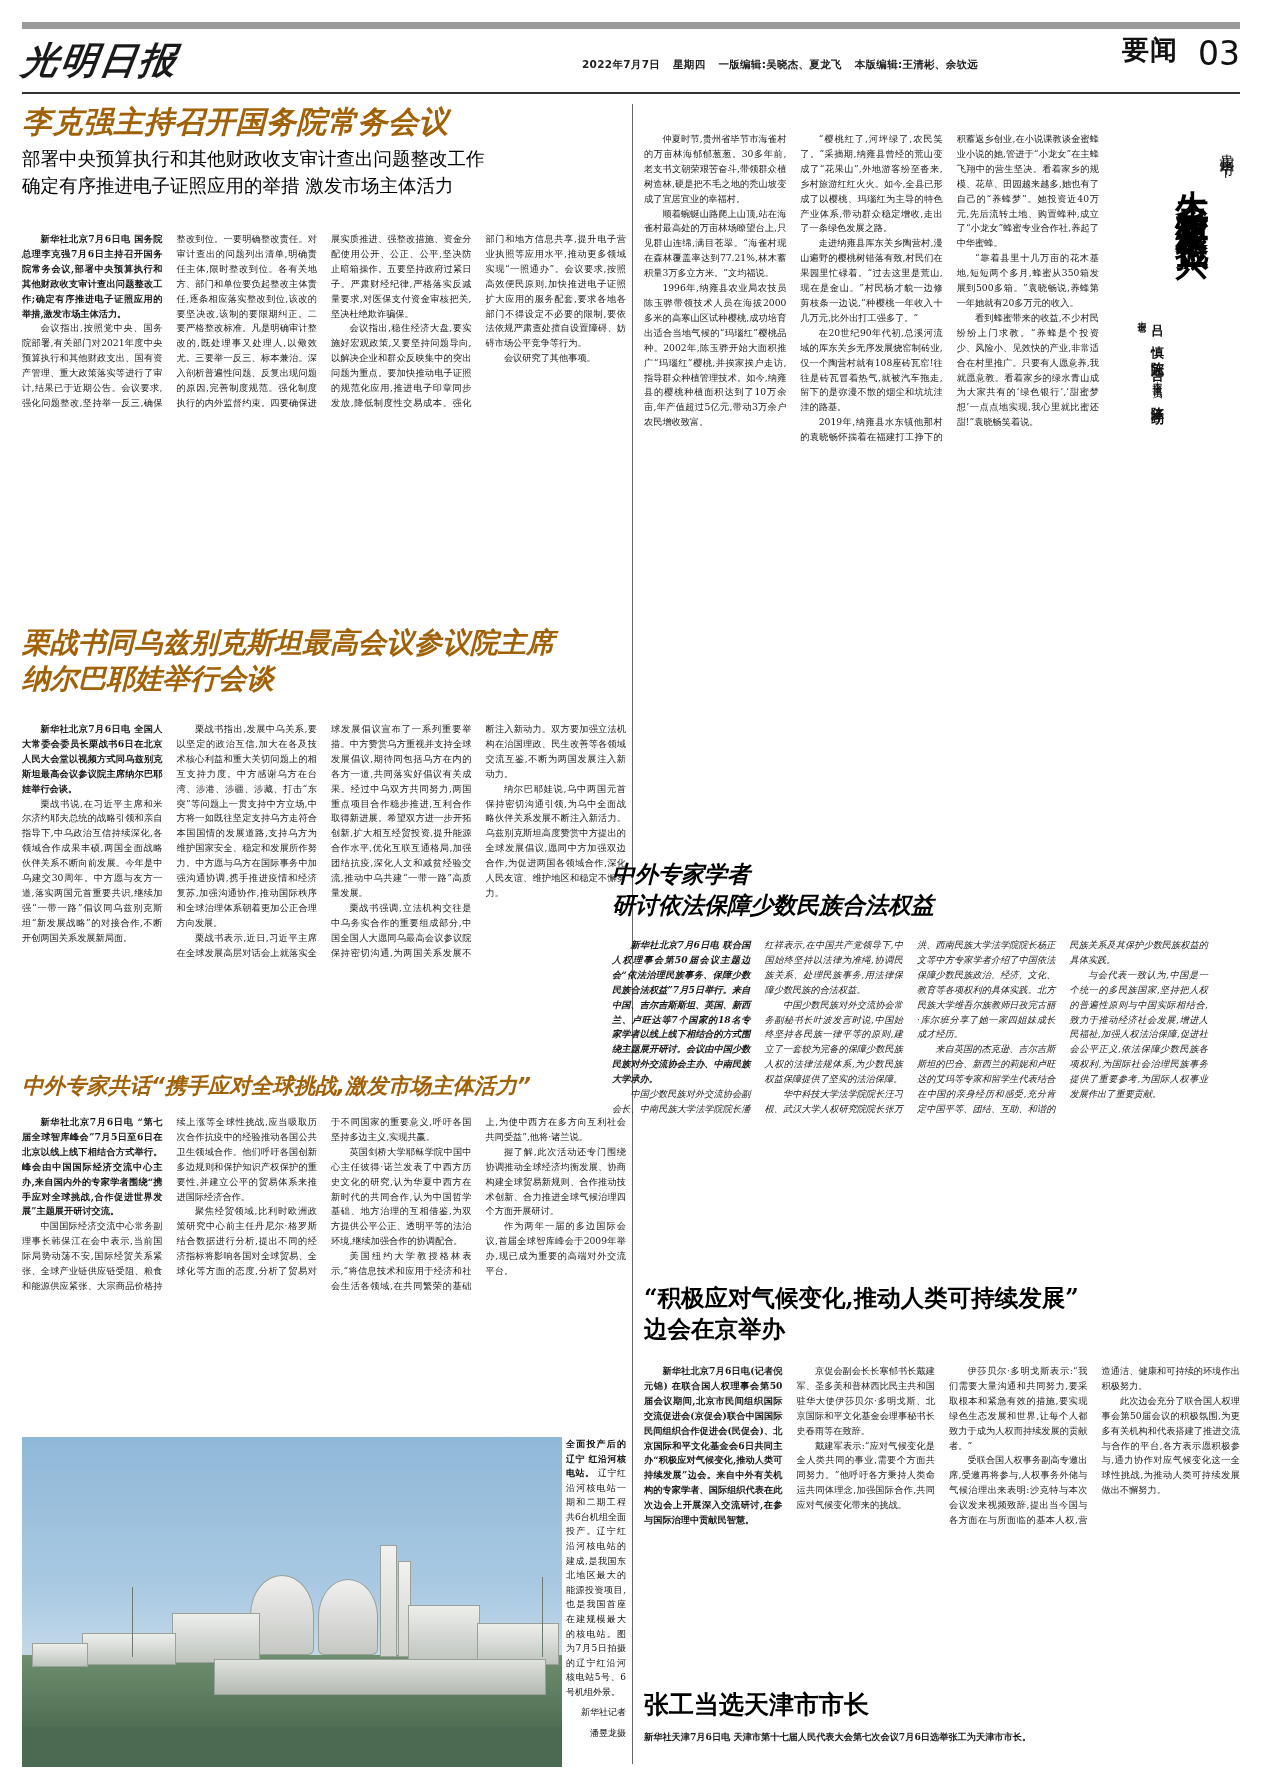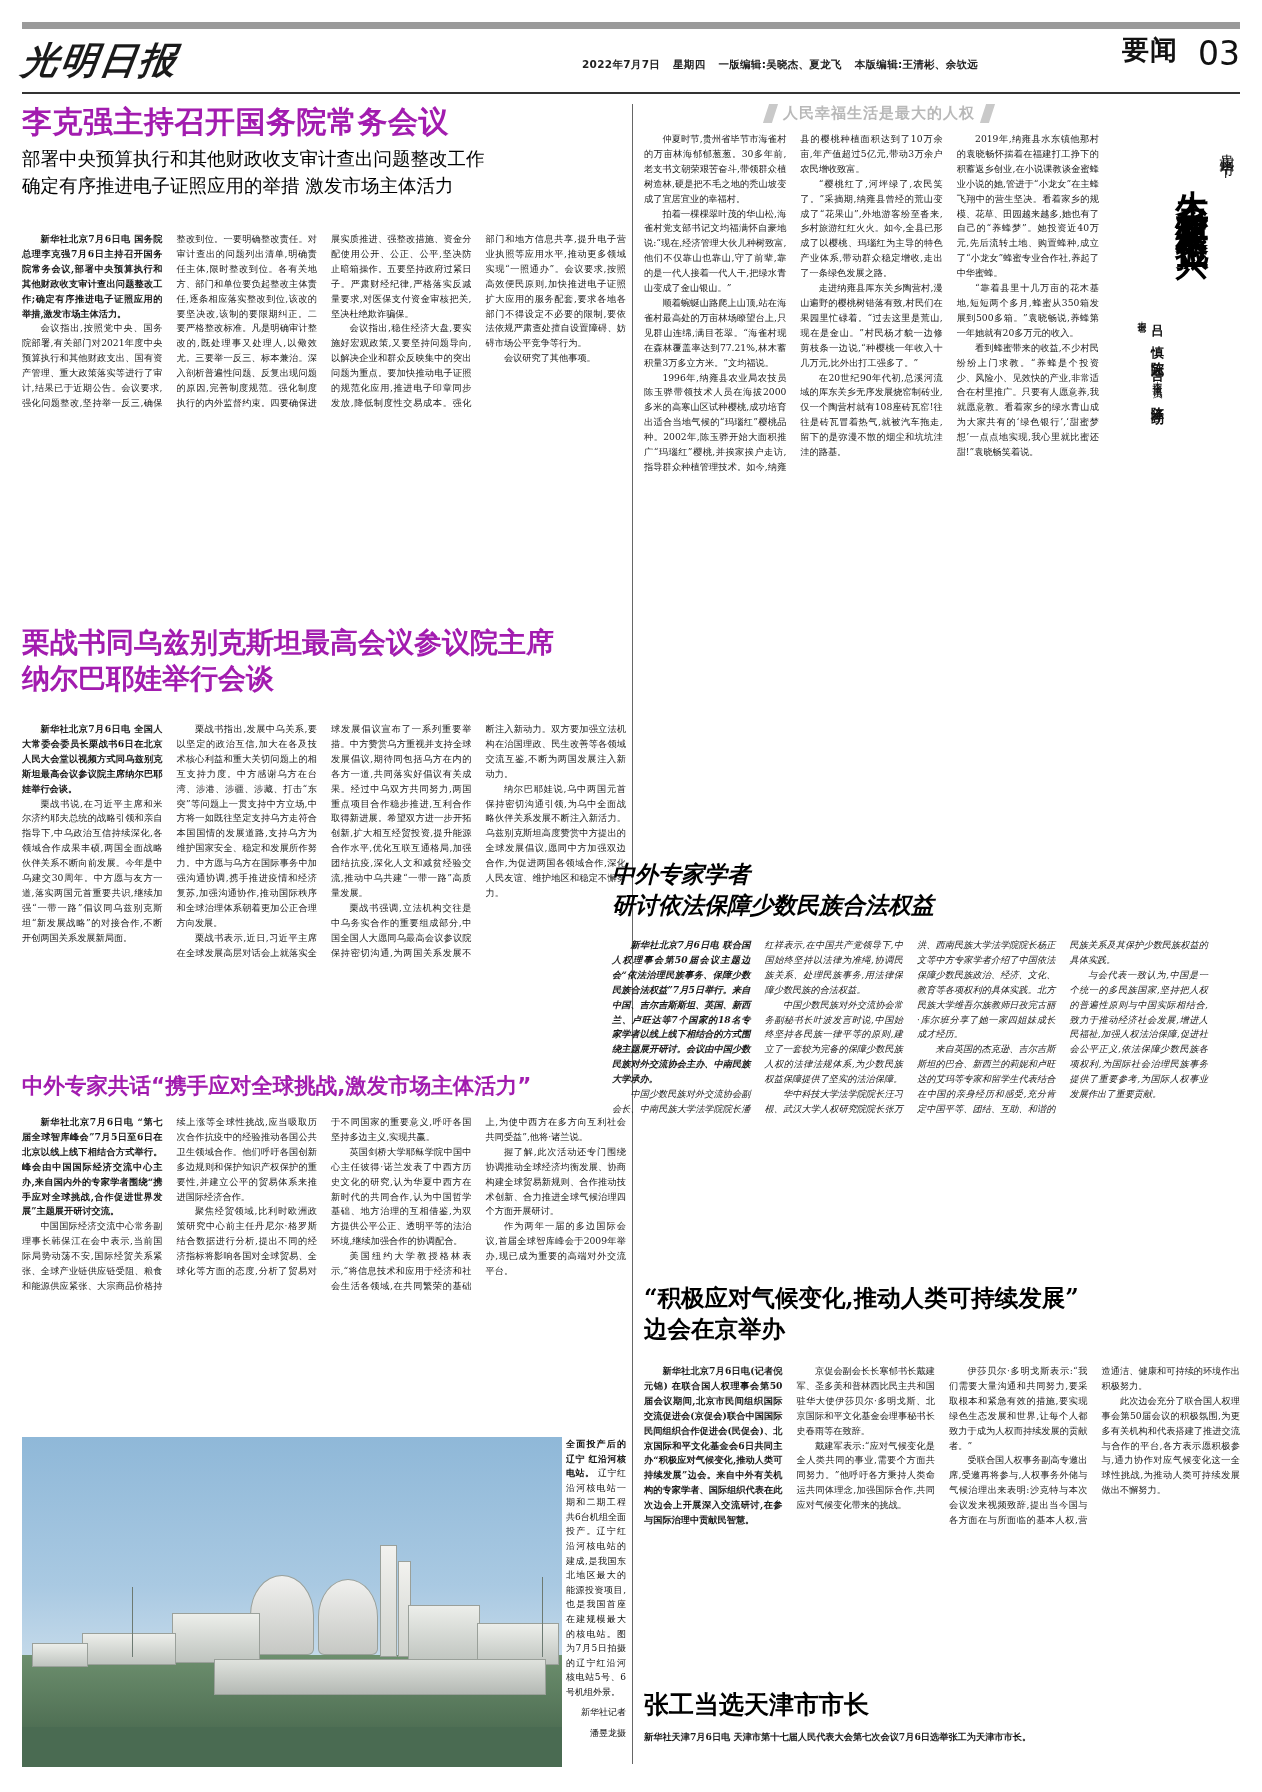--- a/index.html
+++ b/index.html
@@ -36,21 +36,21 @@
   .mast-pageno{
     position:absolute;right:0px;top:-2px;
     font-family:"DejaVu Sans","Liberation Sans",sans-serif;
     font-size:33px;font-weight:normal;color:#111;
   }
   .mast-rule{position:absolute;left:22px;top:92px;width:1218px;height:1.5px;background:#333;}
 
   
   .hl{
     font-family:"DejaVu Sans","Liberation Sans",sans-serif;
-    font-weight:bold;color:#a21caf;line-height:1.22;
+    font-weight:bold;color:#a16207;line-height:1.22;font-style:italic;
   }
   .hl-serif{
     font-family:"DejaVu Serif","Liberation Serif",serif;
     font-weight:bold;color:#000;line-height:1.2;
   }
   .sub{
     font-family:"DejaVu Sans","Liberation Sans",sans-serif;
     font-weight:normal;color:#000;line-height:1.3;
   }
   .col{
@@ -255,30 +255,24 @@
     <div class="ph-ground"></div>
   </div>
   <div class="ph-cap">
     <span class="capb">全面投产后的辽宁</span>
     <span class="capb">红沿河核电站。</span>
     <span>辽宁红沿河核电站一期和二期工程共6台机组全面投产。辽宁红沿河核电站的建成,是我国东北地区最大的能源投资项目,也是我国首座在建规模最大的核电站。图为7月5日拍摄的辽宁红沿河核电站5号、6号机组外景。</span>
     <span class="capsign">新华社记者</span>
     <span class="capsign">潘昱龙摄</span>
   </div>
 
-  <div id="banner">
-    <span class="bslash"></span>
-    <span class="btxt">人民幸福生活是最大的人权</span>
-    <span class="bslash"></span>
-  </div>
 
   <div id="feat">
     <div class="fcols col">
       <p>仲夏时节,贵州省毕节市海雀村的万亩林海郁郁葱葱。30多年前,老支书文朝荣艰苦奋斗,带领群众植树造林,硬是把不毛之地的秃山坡变成了宜居宜业的幸福村。</p>
-      <p>拍着一棵棵翠叶茂的华山松,海雀村党支部书记文均福满怀自豪地说:“现在,经济管理大伙儿种树致富,他们不仅靠山也靠山,守了前辈,靠的是一代人接着一代人干,把绿水青山变成了金山银山。”</p>
       <p>顺着蜿蜒山路爬上山顶,站在海雀村最高处的万亩林场瞭望台上,只见群山连绵,满目苍翠。“海雀村现在森林覆盖率达到77.21%,林木蓄积量3万多立方米。”文均福说。</p>
       <p>1996年,纳雍县农业局农技员陈玉骅带领技术人员在海拔2000多米的高寒山区试种樱桃,成功培育出适合当地气候的“玛瑙红”樱桃品种。2002年,陈玉骅开始大面积推广“玛瑙红”樱桃,并挨家挨户走访,指导群众种植管理技术。如今,纳雍县的樱桃种植面积达到了10万余亩,年产值超过5亿元,带动3万余户农民增收致富。</p>
       <p>“樱桃红了,河坪绿了,农民笑了。”采摘期,纳雍县曾经的荒山变成了“花果山”,外地游客纷至沓来,乡村旅游红红火火。如今,全县已形成了以樱桃、玛瑙红为主导的特色产业体系,带动群众稳定增收,走出了一条绿色发展之路。</p>
       <p>走进纳雍县厍东关乡陶营村,漫山遍野的樱桃树错落有致,村民们在果园里忙碌着。“过去这里是荒山,现在是金山。”村民杨才貌一边修剪枝条一边说,“种樱桃一年收入十几万元,比外出打工强多了。”</p>
       <p>在20世纪90年代初,总溪河流域的厍东关乡无序发展烧窑制砖业,仅一个陶营村就有108座砖瓦窑!往往是砖瓦冒着热气,就被汽车拖走,留下的是弥漫不散的烟尘和坑坑洼洼的路基。</p>
       <p>2019年,纳雍县水东镇他那村的袁晓畅怀揣着在福建打工挣下的积蓄返乡创业,在小说课教谈金蜜蜂业小说的她,管进于“小龙女”在主蜂飞翔中的营生坚决。看着家乡的规模、花草、田园越来越多,她也有了自己的“养蜂梦”。她投资近40万元,先后流转土地、购置蜂种,成立了“小龙女”蜂蜜专业合作社,养起了中华蜜蜂。</p>
       <p>“靠着县里十几万亩的花木基地,短短两个多月,蜂蜜从350箱发展到500多箱。”袁晓畅说,养蜂第一年她就有20多万元的收入。</p>
       <p>看到蜂蜜带来的收益,不少村民纷纷上门求教。“养蜂是个投资少、风险小、见效快的产业,非常适合在村里推广。只要有人愿意养,我就愿意教。看着家乡的绿水青山成为大家共有的‘绿色银行’,‘甜蜜梦想’一点点地实现,我心里就比蜜还甜!”袁晓畅笑着说。</p>
     </div>
     <div class="vtitle-wrap">

